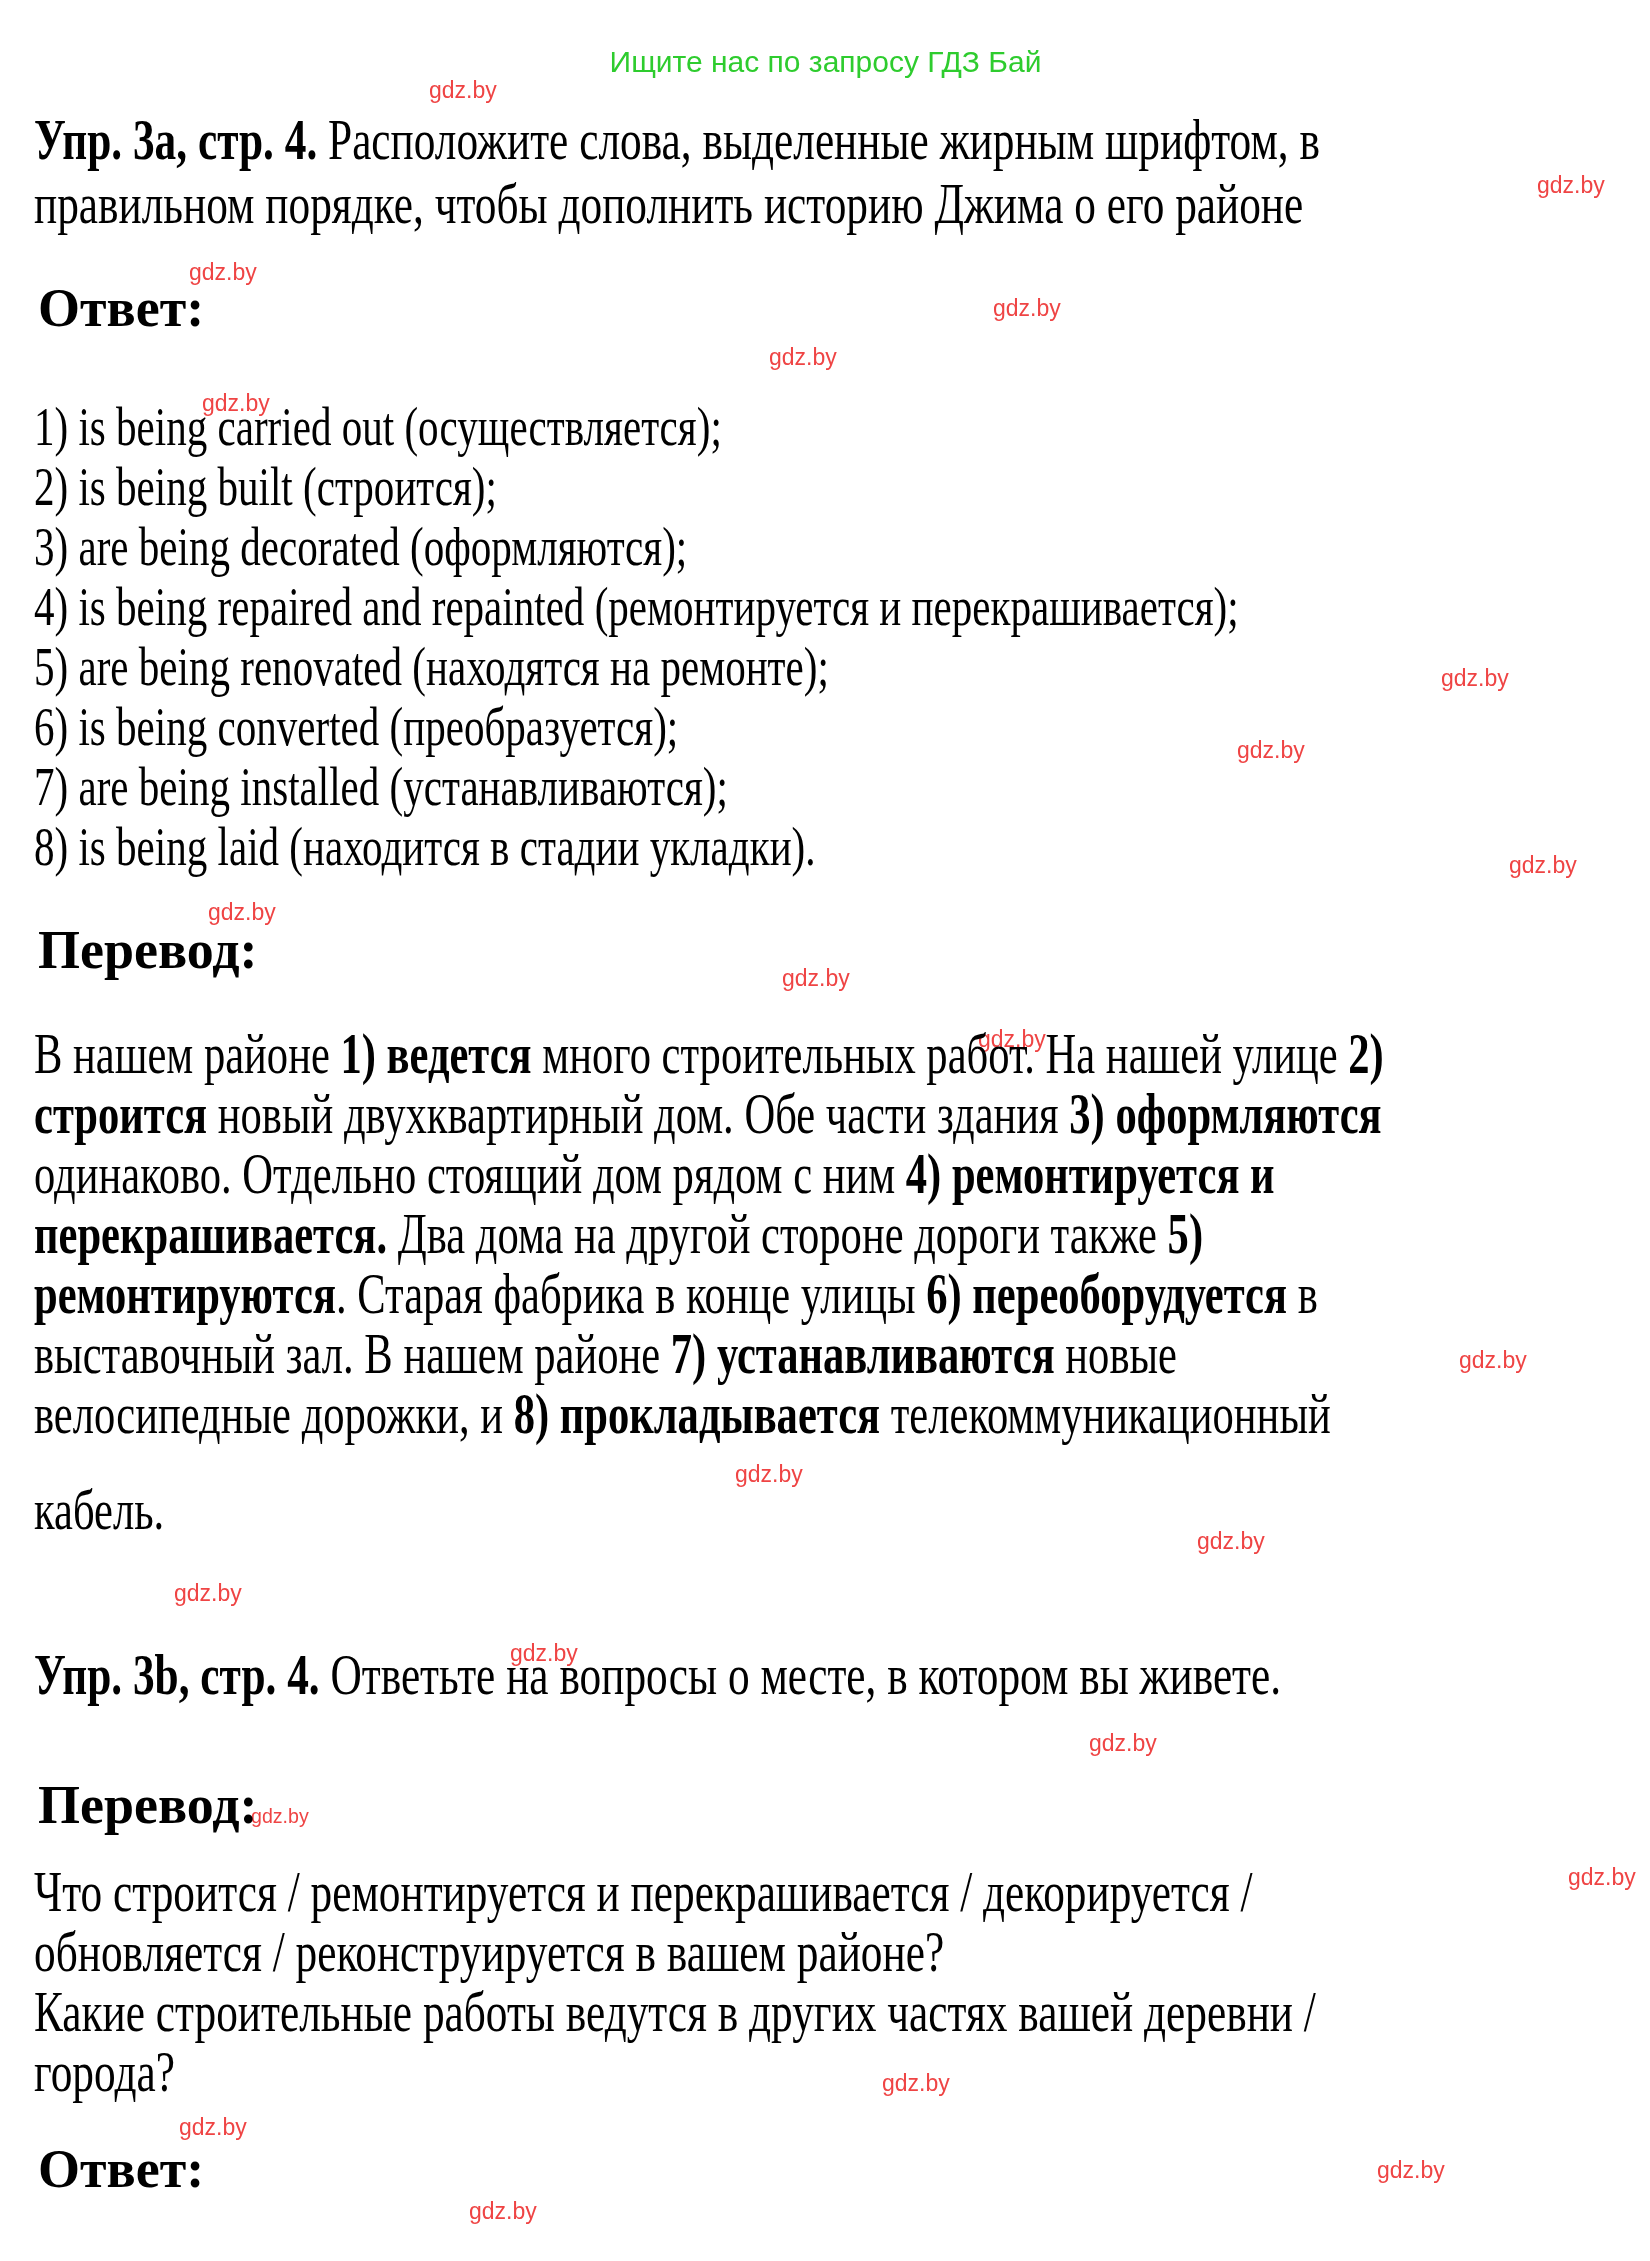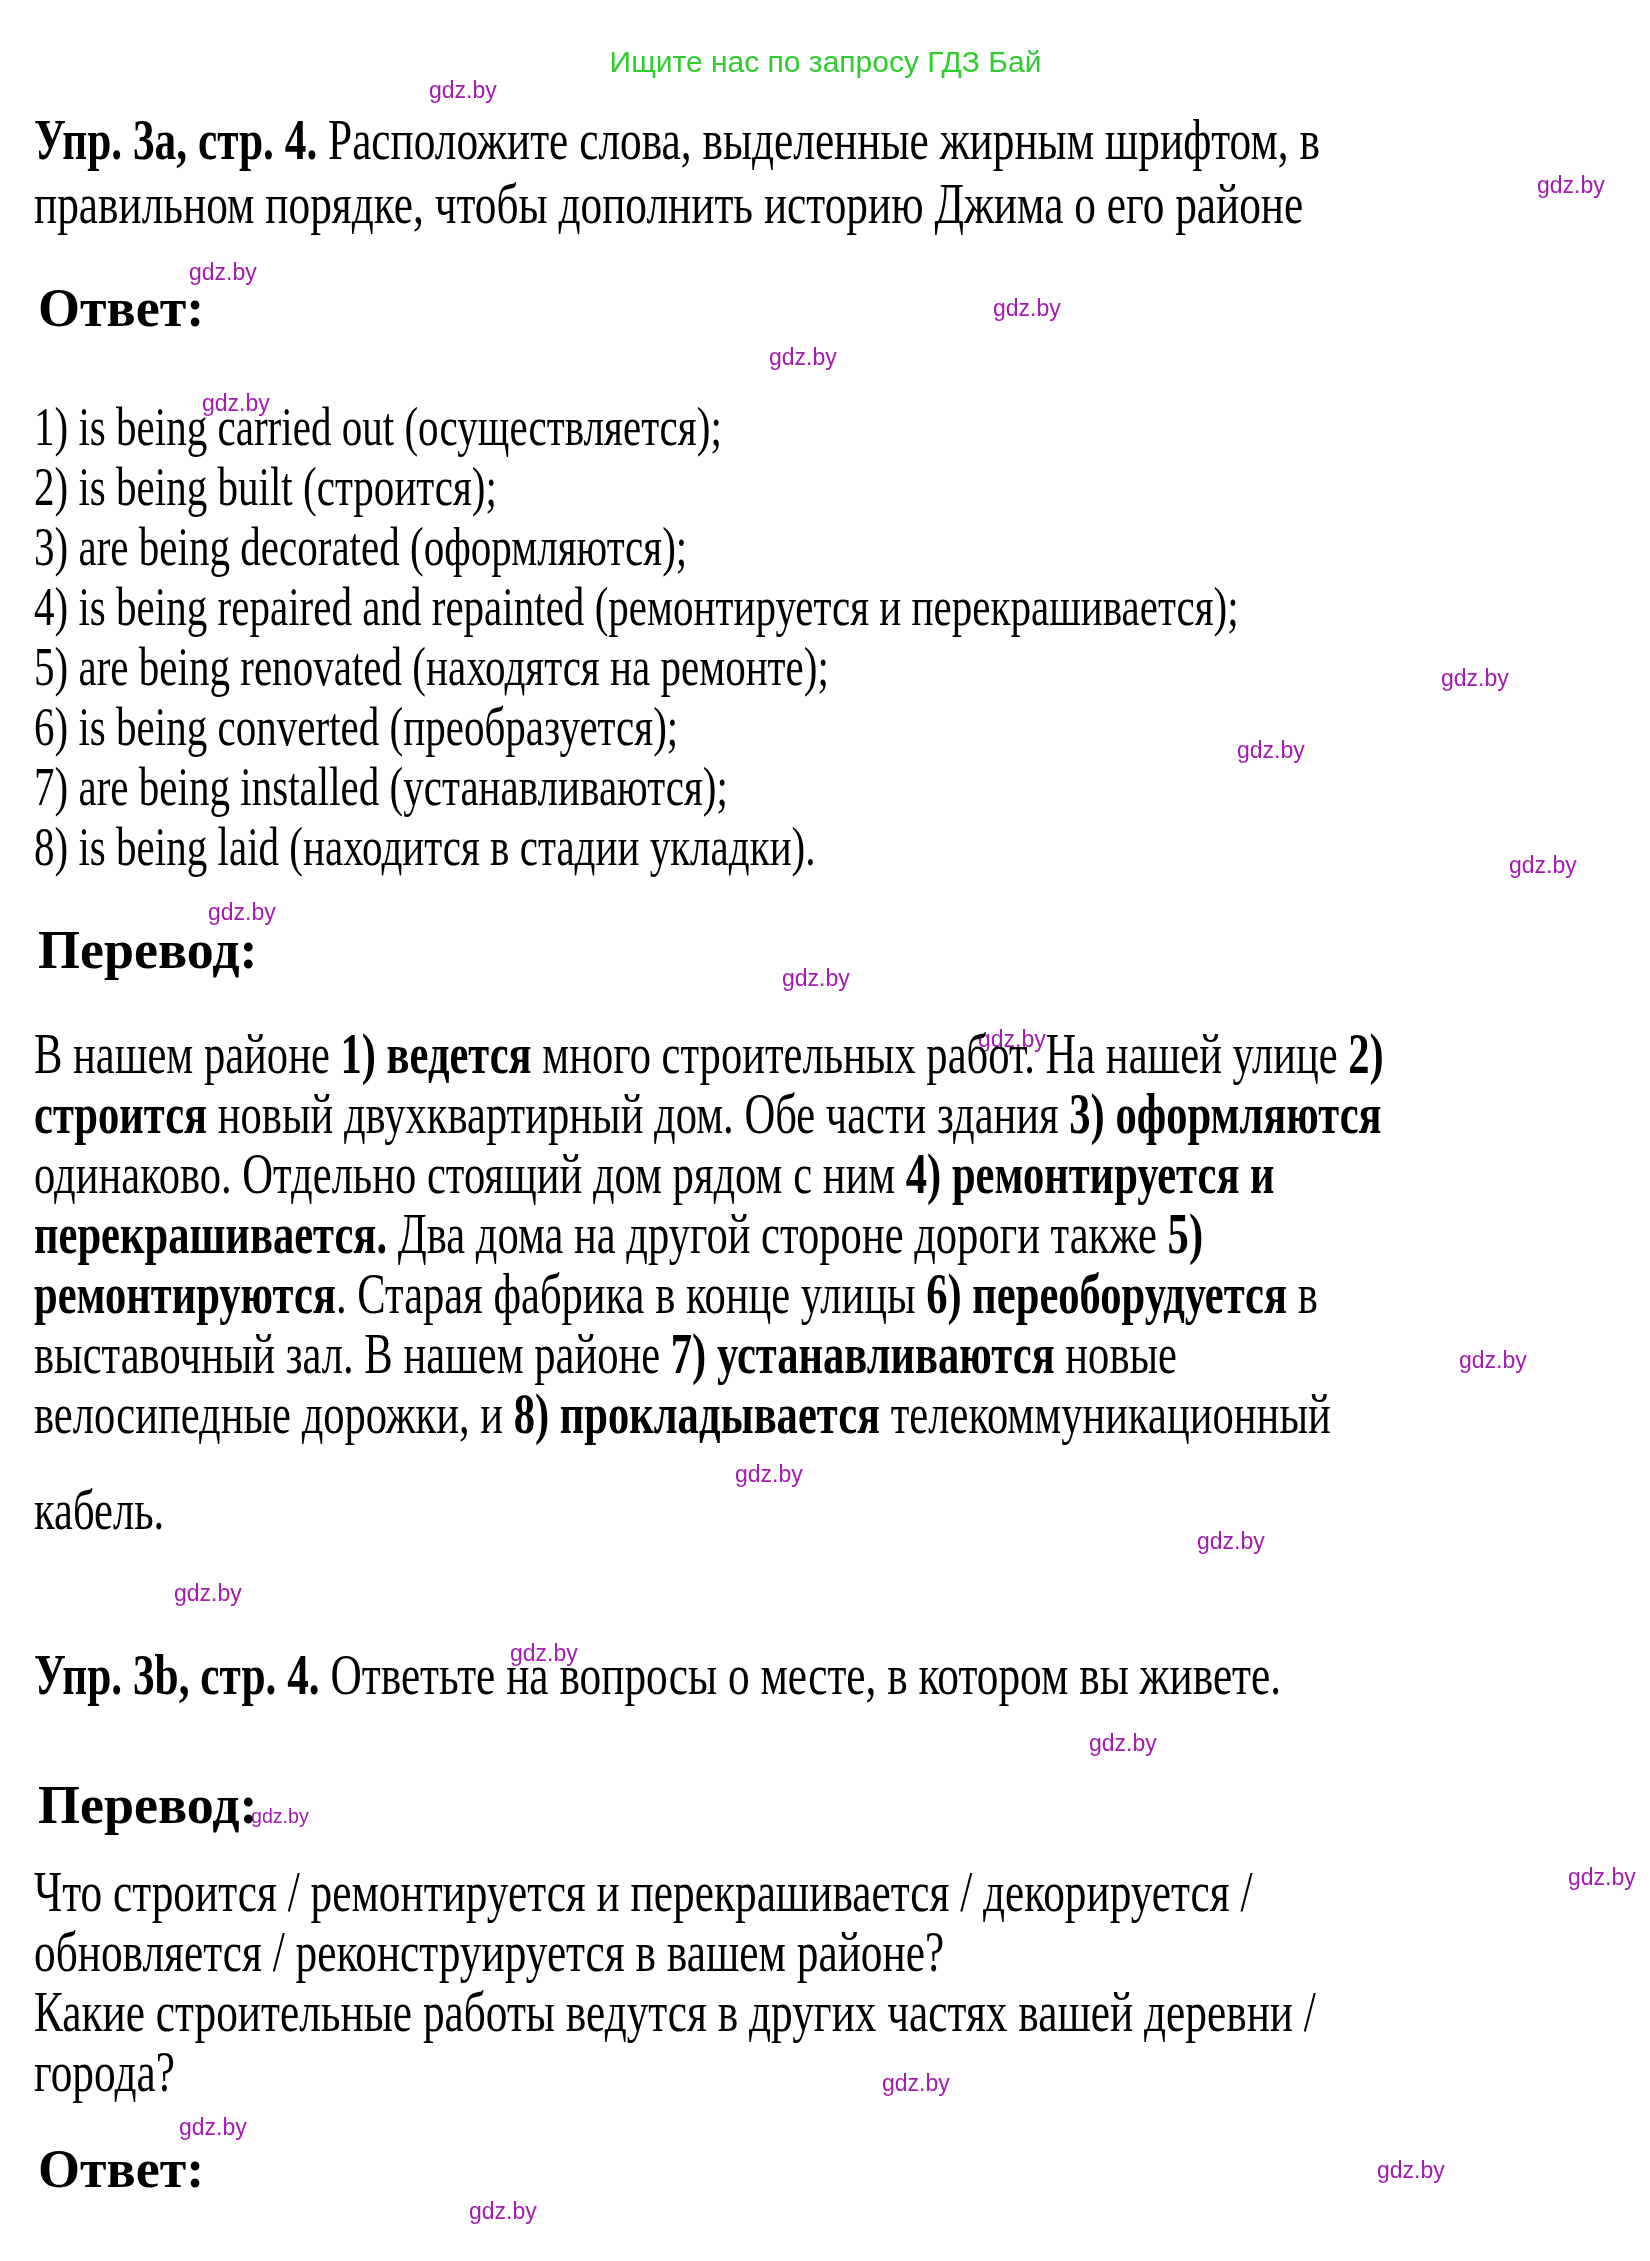--- a/index.html
+++ b/index.html
@@ -21,21 +21,21 @@
     font-family: "Liberation Sans", sans-serif;
     font-size: 30px;
     color: #2ecc2e;
     white-space: nowrap;
   }
   
   .wm {
     position: absolute;
     font-family: "Liberation Sans", sans-serif;
     font-size: 23px;
-    color: #a21caf;
+    color: #ef4444;
     white-space: nowrap;
   }
   .wm.small { font-size: 19.6px; }
   
   .tblock {
     position: absolute;
     left: 34px;
     transform: scaleX(0.76);
     transform-origin: 0 0;
     white-space: nowrap;

